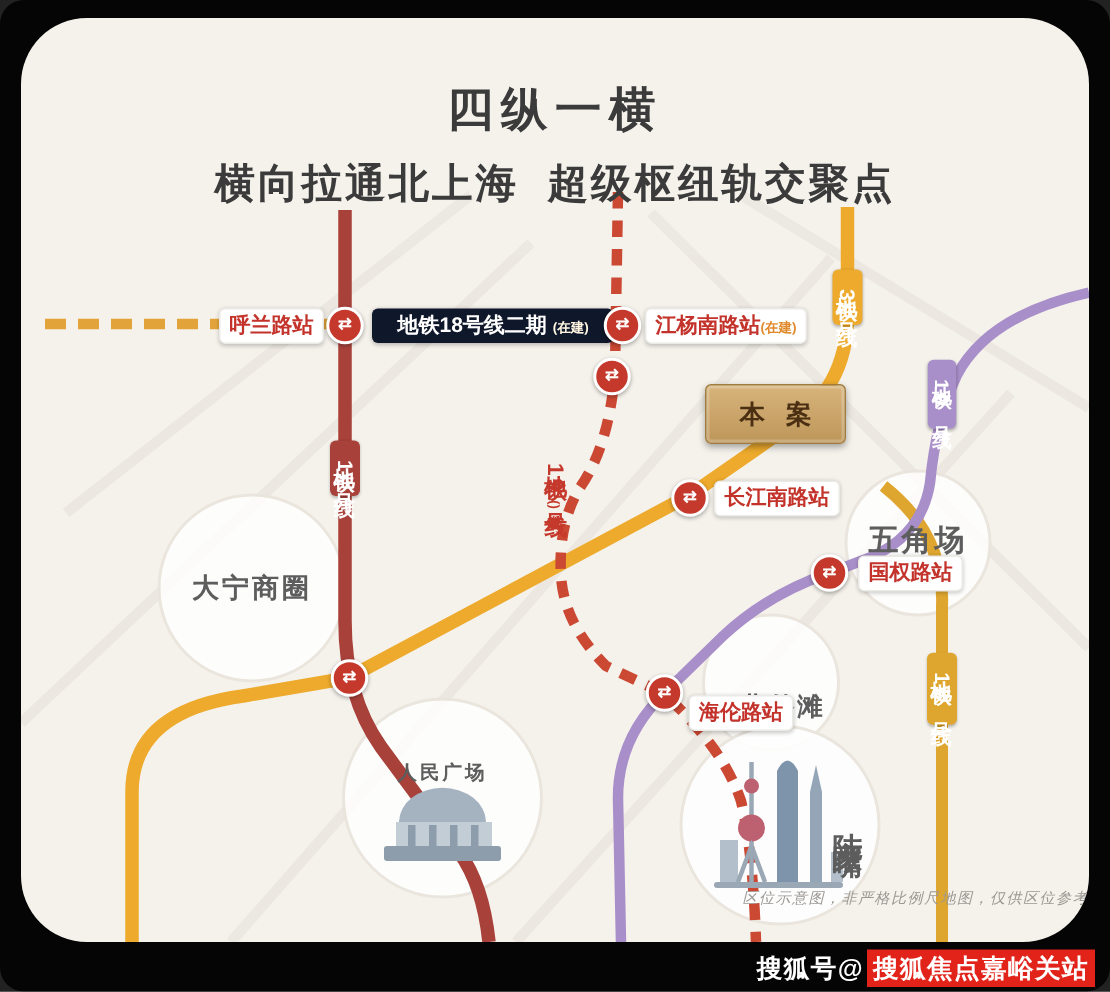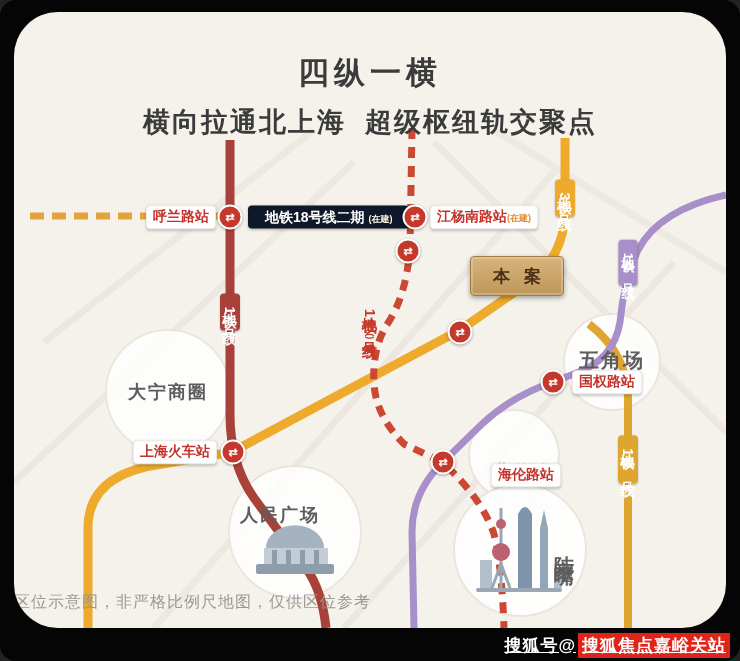--- a/index.html
+++ b/index.html
@@ -74,28 +74,28 @@
     position:absolute; left:430px; top:244px; width:92px; height:38px;
     background:linear-gradient(#d8b47c,#bd9659);
     border:1px solid #a07c3f; border-radius:4px;
     box-shadow:0 2px 5px rgba(0,0,0,.35), inset 0 0 0 2px rgba(255,255,255,.22);
     color:#4a2f12; font-size:17px; font-weight:bold;
     display:flex; align-items:center; justify-content:center;
     letter-spacing:14px; text-indent:14px; z-index:9;margin-left:26px;
   }
 
   .disclaimer {
-    position:absolute; left:0; width:712px; top:580px; text-align:left;
-    font-size:16px; color:#9b9894; z-index:6; letter-spacing:1px;
+    position:absolute; left:0; width:712px; top:580px; text-align:right;
+    font-size:10px; color:#9b9894; z-index:6; letter-spacing:1px;font-style:italic;
   }
 
   .watermark {
     position:absolute; right:10px; top:633px; height:24px;
     display:flex; align-items:center; font-size:17px; font-weight:bold;
-    color:#fff; z-index:10; letter-spacing:1px;text-decoration:underline;
+    color:#fff; z-index:10; letter-spacing:1px;
   }
   .watermark .wm-name { background:#e2231a; color:#fff; padding:1px 4px; margin-left:2px;text-align:center; }
 </style>
 </head>
 <body>
 
 <div class="stage">
   <div class="card">
 
     <svg class="map" width="712" height="616" viewBox="0 0 712 616">
@@ -151,21 +151,21 @@
         <rect x="540" y="556" width="8" height="20" fill="#b3bfca"></rect>
       </g>
     </svg>
 
     <div class="title-wrap">
       <div class="title-main">四纵一横</div>
       <div class="title-sub">横向拉通北上海  超级枢纽轨交聚点</div>
     </div>
 
     <div class="area-label" style="left:154px; top:380px; font-size:18px;">大宁商圈</div>
-    <div class="area-label" style="left:266px; top:503px; font-size:18px;">人民广场</div>
+    <div class="area-label" style="left:281px; top:503px; font-size:13px;">人民广场</div>
     <div class="area-label" style="left:598px; top:348px; font-size:20px;">五角场</div>
     <div class="area-label" style="left:508px; top:427px; font-size:17px;margin-top:32px;">北外滩</div>
     <div class="area-label vert" style="left:551px; top:535px; font-size:20px;">陆家嘴</div>
 
     <div class="line-badge l1" style="left:216px; top:300px;">地铁1号线</div>
     <div class="line-badge l3" style="left:551px; top:186px;">地铁3号线</div>
     <div class="line-badge l10" style="left:614px; top:251px;">地铁10号线</div>
     <div class="line-badge l18" style="left:614px; top:447px;">地铁18号线</div>
 
     <div class="line19-label" style="left:356px; top:310px;">
@@ -199,26 +199,26 @@
         <span>⇄</span>
       </div>
 
     <div class="station-pill" style="left:202px; top:205px; transform:translate(-100%,-50%);">呼兰路站</div>
 
     <div class="station-pill" style="left:416px; top:205px; transform:translateY(-50%);text-align:right;">
       <span>江杨南路站</span><span class="sfx orange">(在建)</span>
     </div>
 
 
+    <div class="station-pill" style="left:462px; top:320px; transform:translateY(-50%);">长江南路站</div>
 
     <div class="station-pill" style="left:558px; top:370px; transform:translateY(-50%);">国权路站</div>
 
-    <div class="station-pill" style="left:445px; top:463px; transform:translateY(-50%);margin-left:32px;">海伦路站</div>
-
-    <div class="station-pill" style="left:203px; top:440px; transform:translate(-100%,-50%);">上海火车站</div>
+    <div class="station-pill" style="left:445px; top:463px; transform:translateY(-50%);">海伦路站</div>
+
 
     <div class="benan">本案</div>
 
     <div class="disclaimer">区位示意图，非严格比例尺地图，仅供区位参考</div>
   </div>
 
   <div class="watermark">
     <span>搜狐号@</span>
     <span class="wm-name">搜狐焦点嘉峪关站</span>
   </div>

